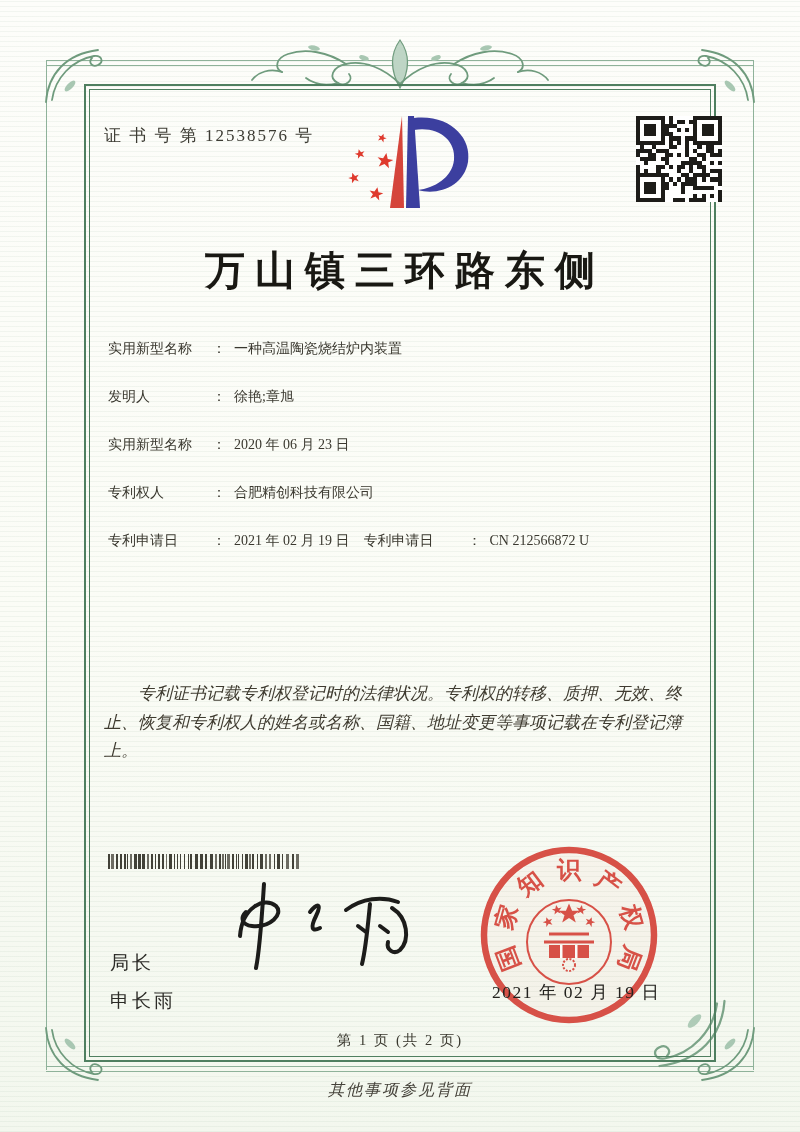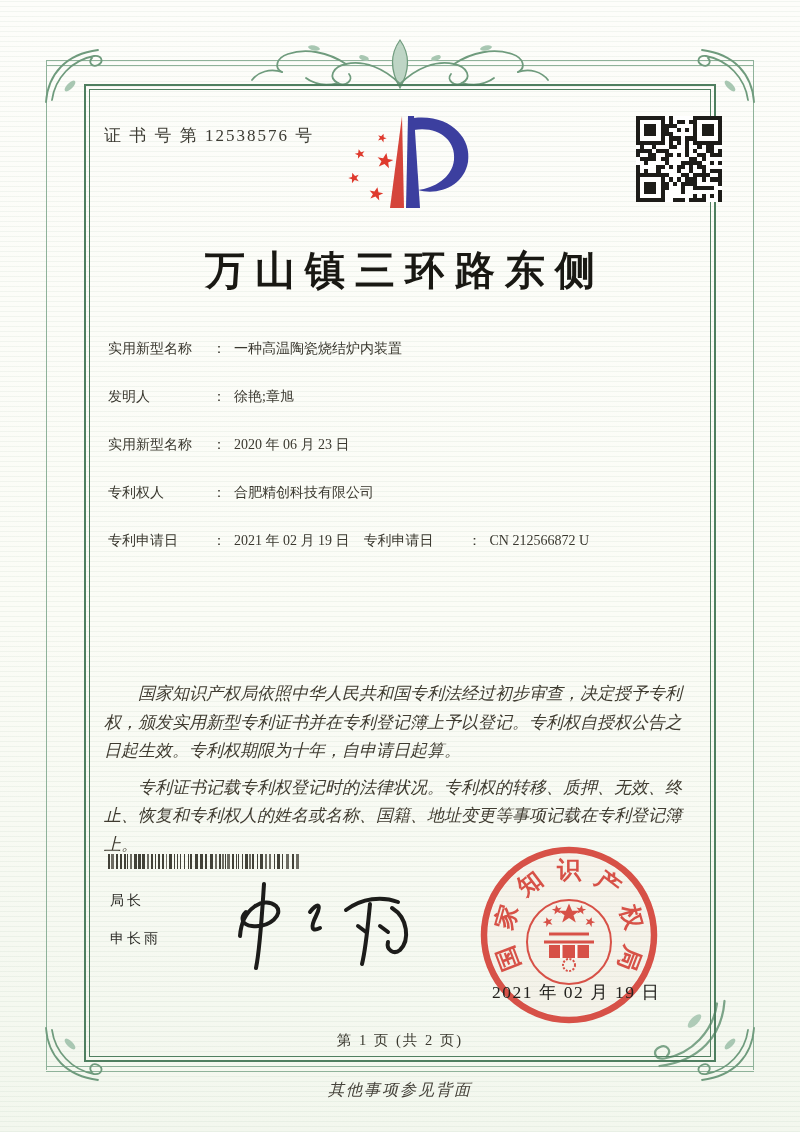--- a/index.html
+++ b/index.html
@@ -52,22 +52,22 @@
   .pair2{margin-left:14px;}
   
   .paragraphs{position:absolute;left:104px;width:594px;top:680px;font-size:17px;line-height:28.5px;
               color:#3f3b30;font-style:italic;}
   .paragraphs p{margin:0 0 8px;text-indent:2em;}
   
   .barcode{position:absolute;left:108px;top:854px;width:200px;height:15px;display:flex;align-items:stretch;opacity:.85;}
   .bar{background:#232218;}
   .bar.light{background:#55544a;}
   
-  .sig-block{position:absolute;left:110px;top:881px;font-family:"Liberation Sans","DejaVu Sans",sans-serif;
-             font-size:14px;line-height:38px;color:#2b2a26;letter-spacing:3px;}
+  .sig-block{position:absolute;left:110px;top:944px;font-family:"Liberation Sans","DejaVu Sans",sans-serif;
+             font-size:19px;line-height:38px;color:#2b2a26;letter-spacing:3px;}
   .sig-svg{position:absolute;left:212px;top:874px;width:225px;height:102px;}
   .sig-stroke{stroke:#1c1c1a;stroke-width:4;fill:none;stroke-linecap:round;stroke-linejoin:round;}
   
   .seal{position:absolute;left:476px;top:842px;width:186px;height:186px;opacity:.93;}
   .seal-red{fill:#d5453b;}
   .seal-stroke{stroke:#d5453b;fill:none;}
   .seal-char{font-size:24px;font-weight:700;fill:#d5453b;font-family:"Liberation Serif","DejaVu Serif",serif;}
   .seal-date{position:absolute;left:492px;top:980px;font-size:17.5px;letter-spacing:1.5px;color:#23221e;z-index:5;}
   
   .page-info{position:absolute;left:0;right:0;top:1031px;text-align:center;font-size:14.5px;letter-spacing:2px;color:#3a392f;}
@@ -602,21 +602,20 @@
     </div>
     <div class="field-row">
       <span class="flabel">专利权人</span><span class="fcolon">：</span><span class="fvalue">合肥精创科技有限公司</span>
     </div>
     <div class="field-row">
       <span class="flabel">专利申请日</span><span class="fcolon">：</span><span class="fvalue">2021 年 02 月 19 日</span><span class="flabel pair2">专利申请日</span><span class="fcolon">：</span><span class="fvalue">CN 212566872 U</span>
     </div>
   </div>
 
   <div class="paragraphs">
-    <p>国家知识产权局依照中华人民共和国专利法经过初步审查，决定授予专利权，颁发实用新型专利证书并在专利登记簿上予以登记。专利权自授权公告之日起生效。专利权期限为十年，自申请日起算。</p>
     <p>专利证书记载专利权登记时的法律状况。专利权的转移、质押、无效、终止、恢复和专利权人的姓名或名称、国籍、地址变更等事项记载在专利登记簿上。</p>
   </div>
 
   <div class="barcode">
       <div class="bar" style="width: 2px; margin-right: 1px;"></div>
       <div class="bar light" style="width: 3px; margin-right: 2px;"></div>
       <div class="bar" style="width: 2px; margin-right: 2px;"></div>
       <div class="bar" style="width: 2px; margin-right: 2px;"></div>
       <div class="bar" style="width: 2px; margin-right: 1px;"></div>
       <div class="bar" style="width: 1px; margin-right: 2px;"></div>

